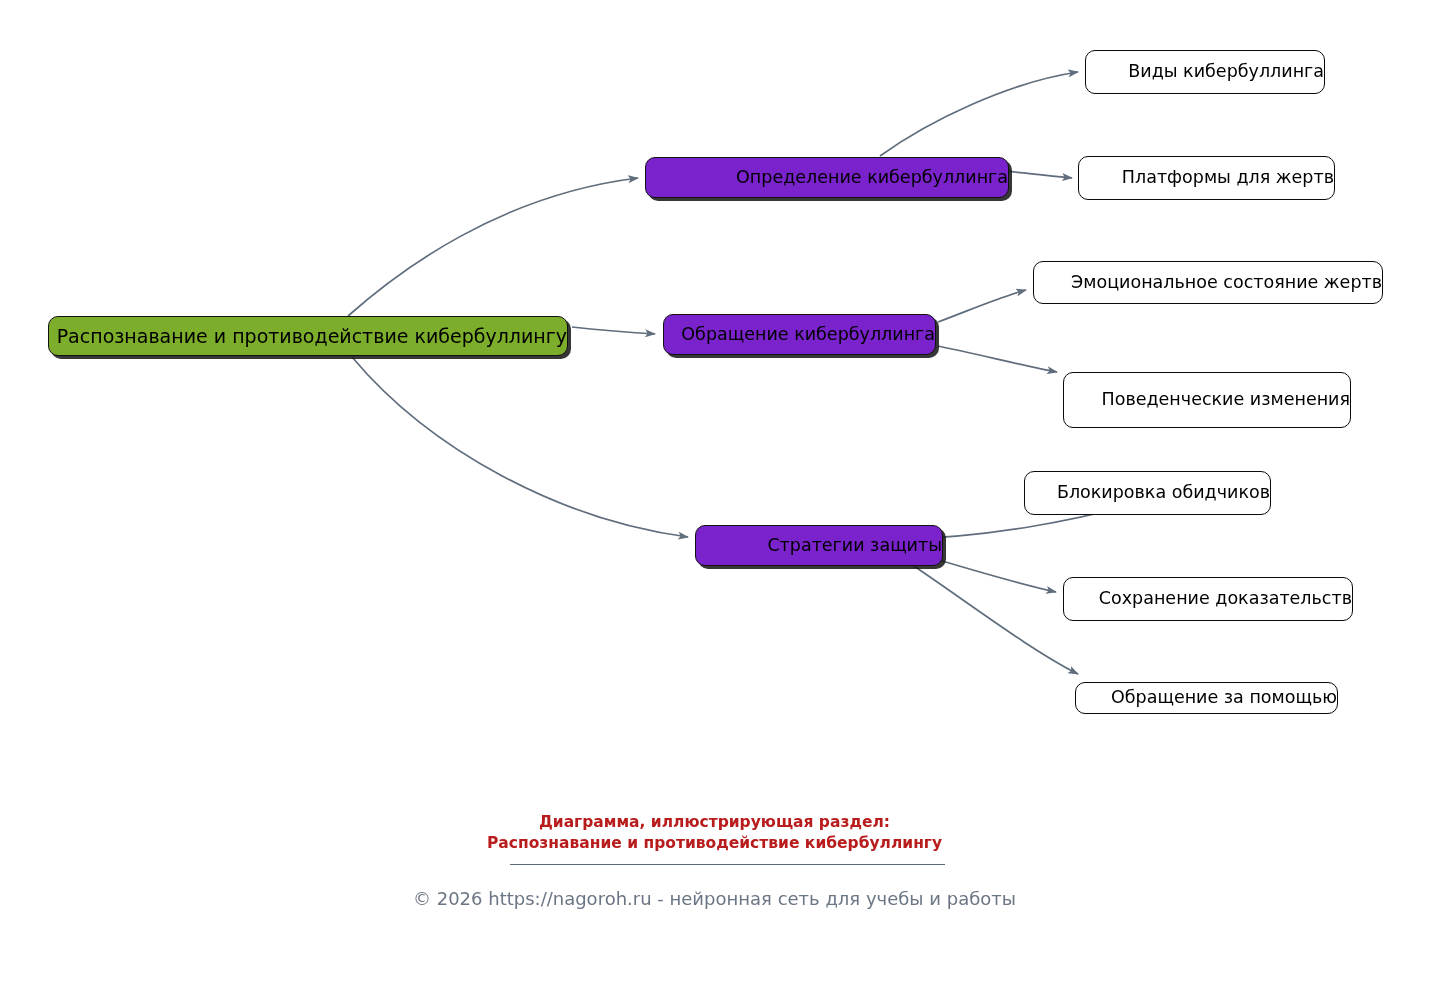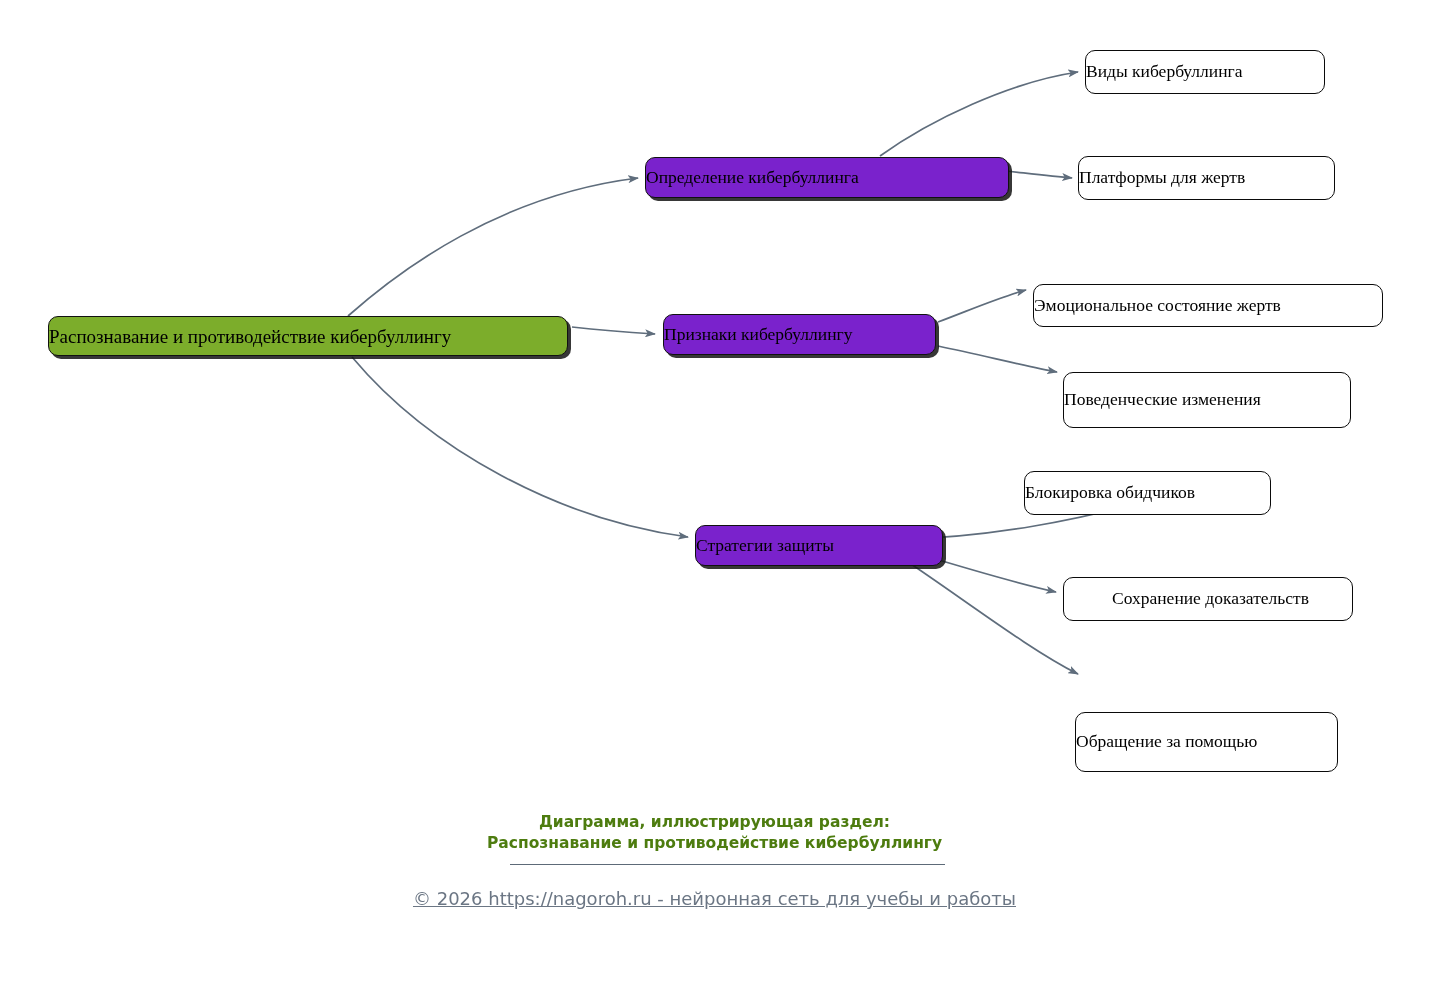--- a/index.html
+++ b/index.html
@@ -25,24 +25,23 @@
     left: 0; top: 0;
     width: 1429px;
     height: 984px;
     pointer-events: none;
   }
   .node {
     position: absolute;
     box-sizing: border-box;
     display: flex;
     align-items: center;
-    justify-content: flex-start;
+    justify-content: flex-end;
     border-radius: 10px;
     white-space: nowrap;
-    font-family: Liberation Serif, serif;
   }
   .node-label {
     display: block;
     line-height: 1;
   }
   .node-root {
     background: #7cad2b;
     border: 1.4px solid #111111;
     box-shadow: 3px 3px 0 rgba(20,20,20,0.85);
     color: #000000;
@@ -62,42 +61,41 @@
     font-size: 17.5px;
   }
   .footer {
     position: absolute;
     left: 0;
     width: 1429px;
     text-align: center;
   }
   .footer-title {
     top: 812px;
-    color: #4d7c0f;
+    color: #b91c1c;
     font-size: 15.5px;
     font-weight: bold;
     line-height: 21px;
   }
   .footer-title .ft-line {
     display: block;
   }
   .footer-rule {
     position: absolute;
     left: 510px;
     top: 864px;
     width: 435px;
     height: 0;
     border-top: 1.6px solid #5d6a78;
   }
   .footer-credit {
     top: 887px;
     color: #6b7684;
     font-size: 18px;
     line-height: 24px;
-    text-decoration: underline;
   }
 </style>
 </head>
 <body>
 
 <div id="canvas">
 
   <svg id="edges" viewBox="0 0 1429 984" xmlns="http://www.w3.org/2000/svg">
     <defs>
       <marker id="arrowhead" markerWidth="11" markerHeight="8" refX="10" refY="4" orient="auto" markerUnits="userSpaceOnUse">
@@ -125,38 +123,38 @@
       <div class="node node-branch" style="left: 645px; top: 157px; width: 364px; height: 41px;">
         <span class="node-label">Определение кибербуллинга</span>
       </div>
       <div class="node node-leaf" style="left: 1085px; top: 50px; width: 240px; height: 44px;">
         <span class="node-label">Виды кибербуллинга</span>
       </div>
       <div class="node node-leaf" style="left: 1078px; top: 156px; width: 257px; height: 44px;">
         <span class="node-label">Платформы для жертв</span>
       </div>
       <div class="node node-branch" style="left: 663px; top: 314px; width: 273px; height: 41px;">
-        <span class="node-label">Признаки кибербуллингу</span>
+        <span class="node-label">Обращение кибербуллинга</span>
       </div>
-      <div class="node node-leaf" style="left: 1033px; top: 261px; width: 350px; height: 43px; margin-top: 23px;">
+      <div class="node node-leaf" style="left: 1033px; top: 261px; width: 350px; height: 43px;">
         <span class="node-label">Эмоциональное состояние жертв</span>
       </div>
       <div class="node node-leaf" style="left: 1063px; top: 372px; width: 288px; height: 56px;">
         <span class="node-label">Поведенческие изменения</span>
       </div>
       <div class="node node-branch" style="left: 695px; top: 525px; width: 248px; height: 41px;">
         <span class="node-label">Стратегии защиты</span>
       </div>
       <div class="node node-leaf" style="left: 1024px; top: 471px; width: 247px; height: 44px;">
         <span class="node-label">Блокировка обидчиков</span>
       </div>
       <div class="node node-leaf" style="left: 1063px; top: 577px; width: 290px; height: 44px; padding-left: 48px;">
         <span class="node-label">Сохранение доказательств</span>
       </div>
-      <div class="node node-leaf" style="left: 1075px; top: 682px; width: 263px; height: 60px; margin-top: 30px;">
+      <div class="node node-leaf" style="left: 1075px; top: 682px; width: 263px; height: 32px;">
         <span class="node-label">Обращение за помощью</span>
       </div>
     </div>
 
   <div class="footer footer-title">
     <span class="ft-line">Диаграмма, иллюстрирующая раздел:</span>
     <span class="ft-line">Распознавание и противодействие кибербуллингу</span>
   </div>
 
   <div class="footer-rule"></div>

